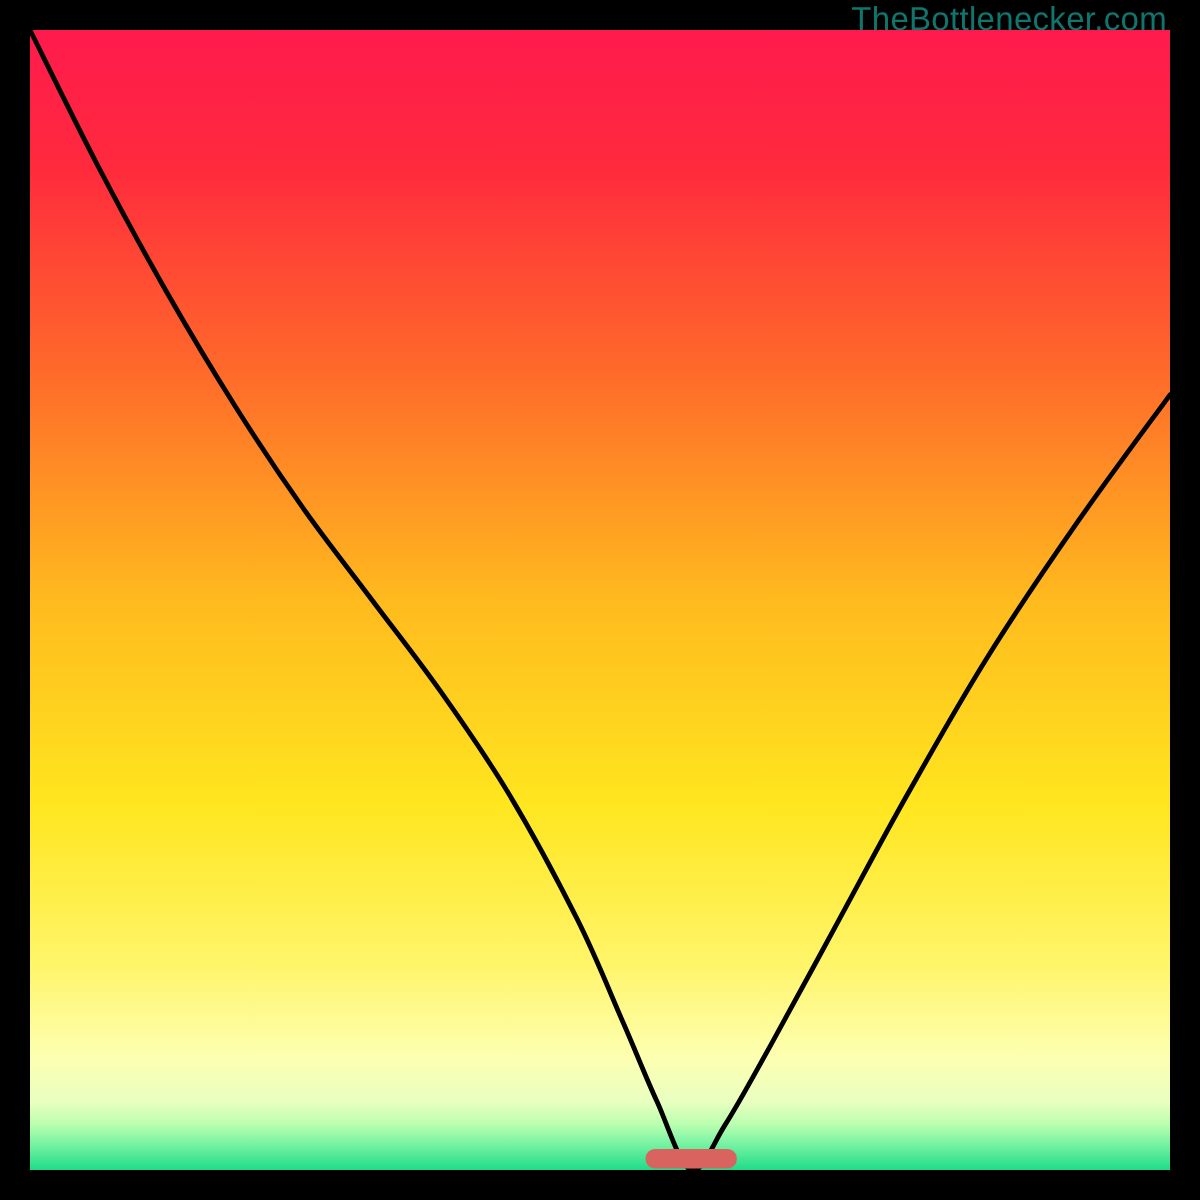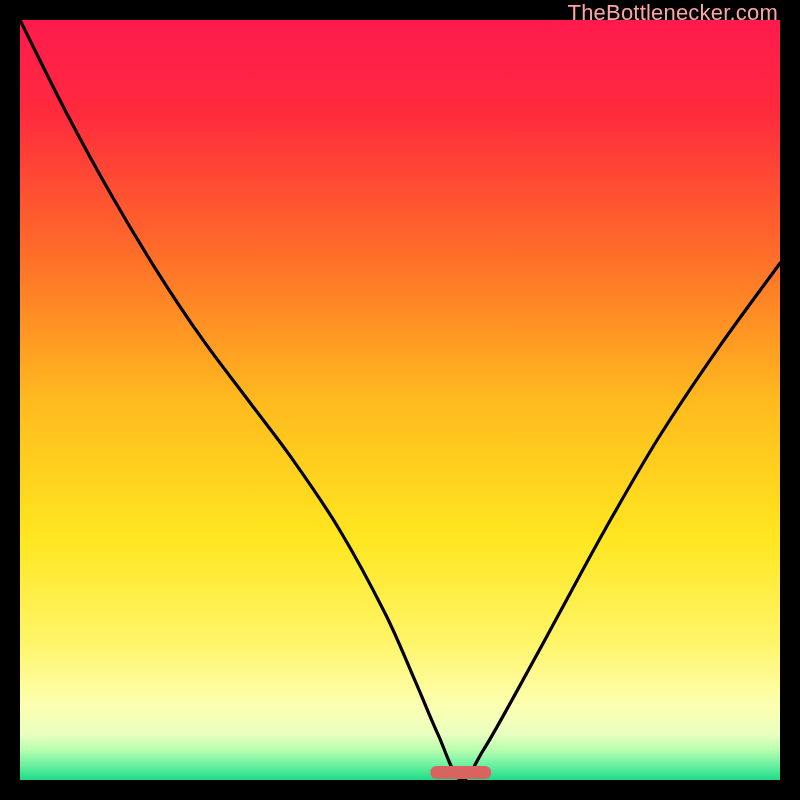--- a/index.html
+++ b/index.html
@@ -25,21 +25,21 @@
     top: 0;
     width: 760px;
     height: 760px;
   }
   .attribution {
     position: absolute;
     top: 0px;
     right: 22px;
     font-size: 22px;
     font-weight: 500;
-    color: #fca5a5;
+    color: #0f766e;
     letter-spacing: 0.2px;
   }
   svg.curve-svg {
     position: absolute;
     left: 0;
     top: 0;
     width: 760px;
     height: 760px;
     overflow: visible;
   }

